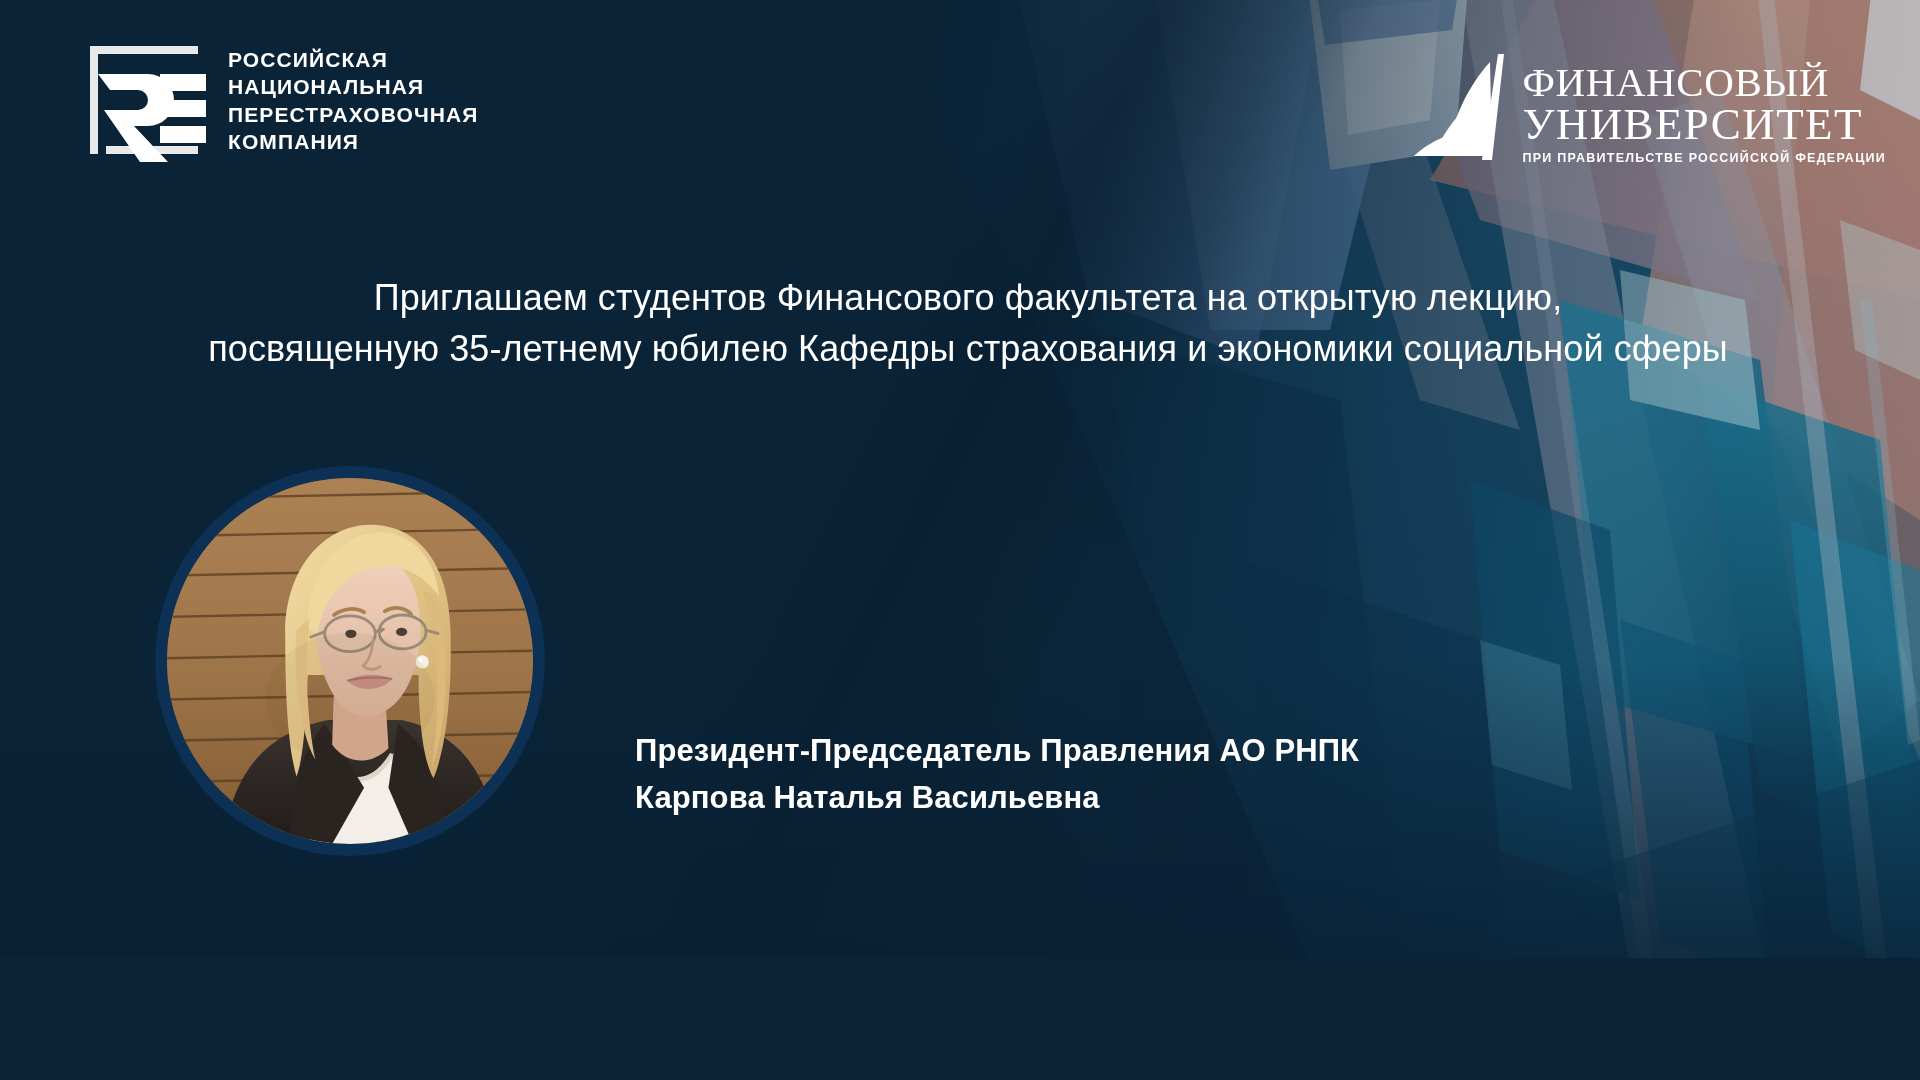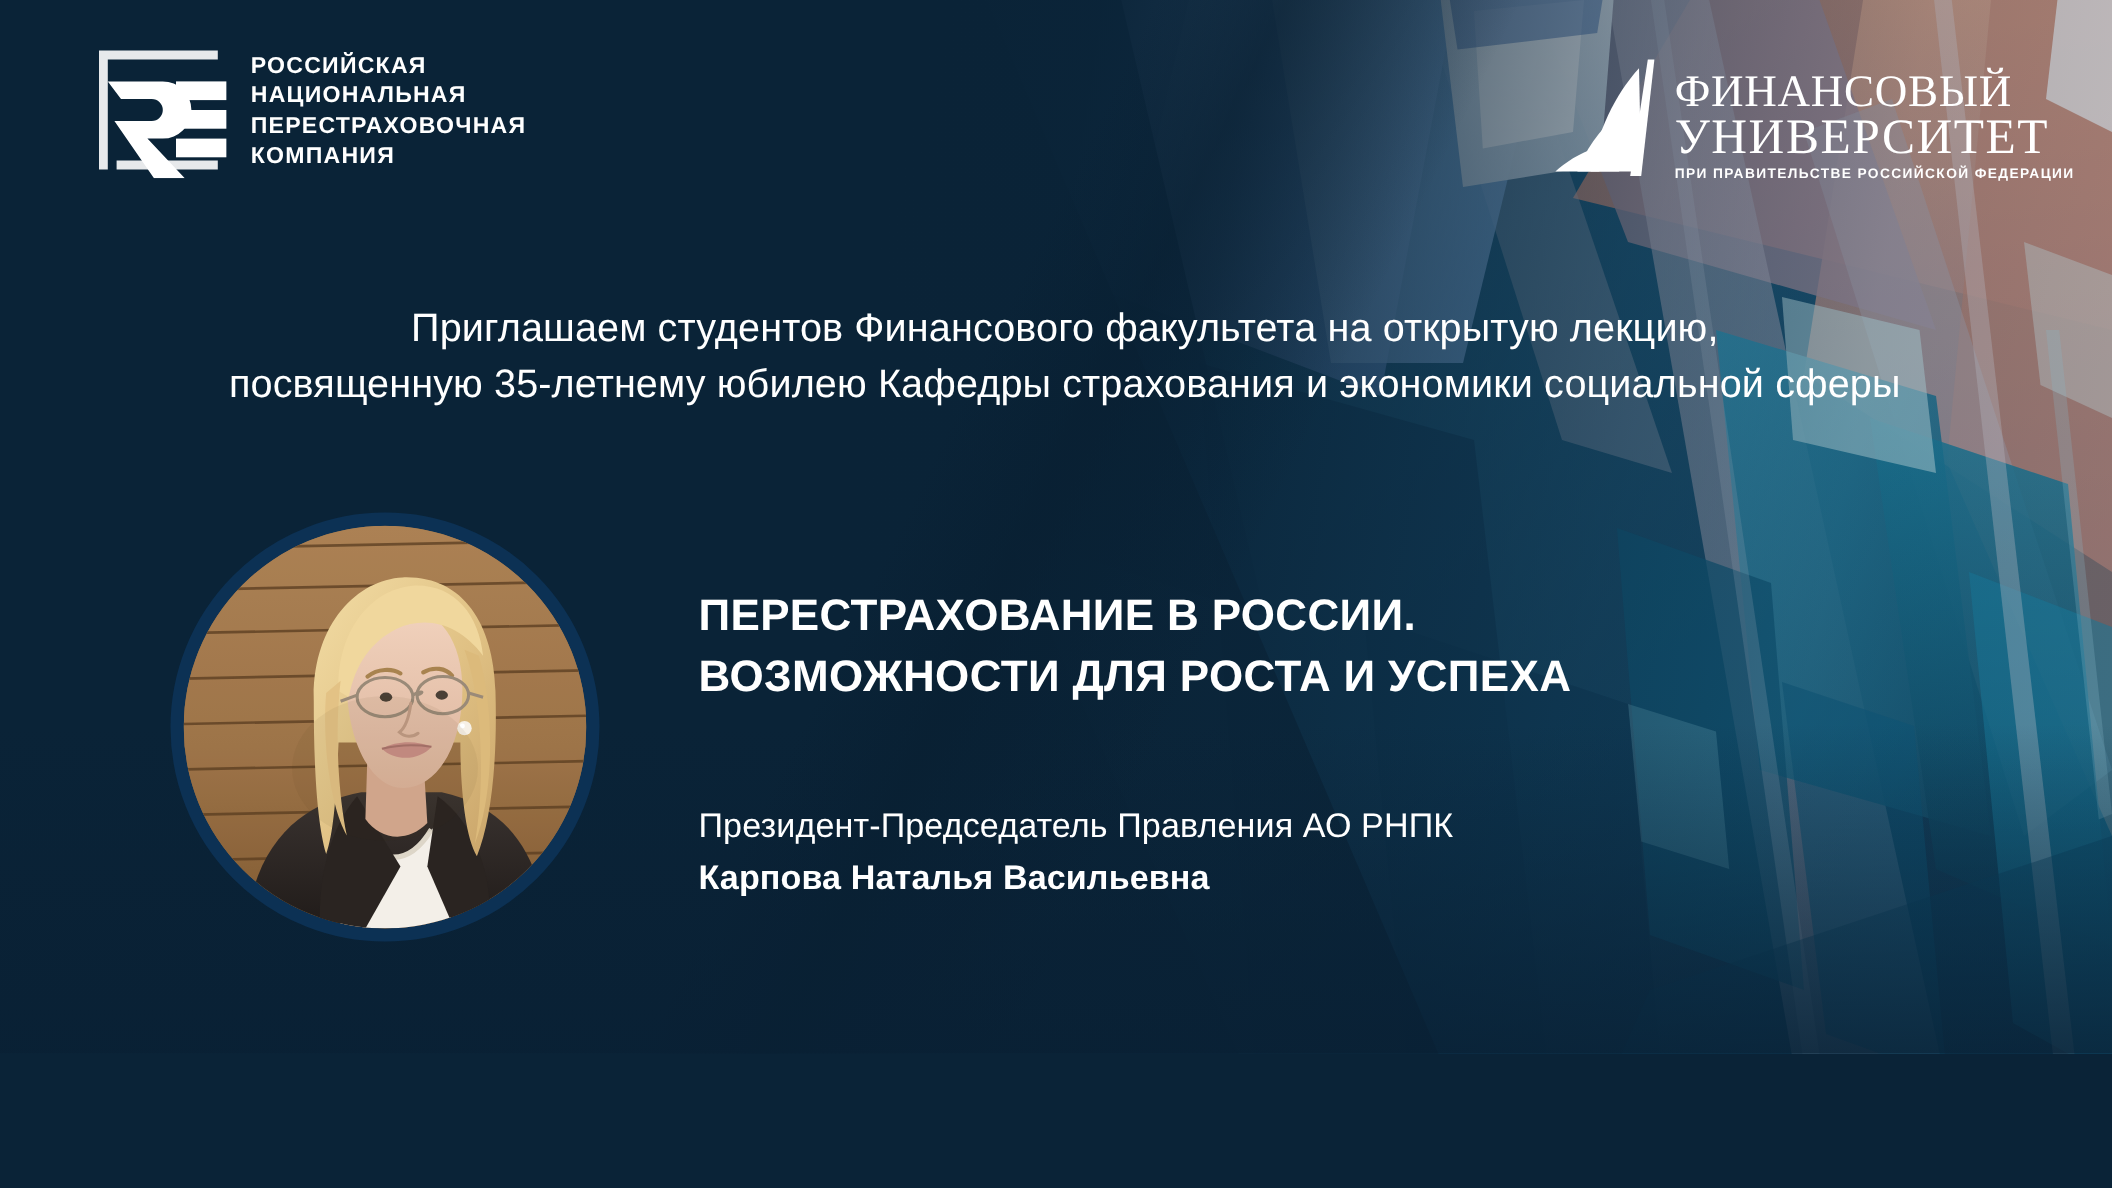--- a/index.html
+++ b/index.html
@@ -114,21 +114,21 @@
     color:#ffffff;
     font-size:40px; font-weight:bold; line-height:1.38;
     letter-spacing:0.3px; text-transform:uppercase;
   }
   .lecture-title div{ white-space:nowrap; }
 
   .speaker{
     position:absolute; left:635px; top:727px;
     width:1180px; color:#ffffff;
   }
-  .speaker .role{ font-size:31px; font-weight:400; line-height:1.52; letter-spacing:0.1px; white-space:nowrap;}
+  .speaker .role{ font-size:31px; font-weight:700; line-height:1.52; letter-spacing:0.1px; white-space:nowrap;}
   .speaker .name{ font-size:31px; font-weight:bold; line-height:1.52; letter-spacing:0.1px; white-space:nowrap;}
 
   .event-when{
     position:absolute; left:635px; top:992px;
     color:#d8e2ea;
     font-size:27px; font-weight:400; letter-spacing:0.2px;
     white-space:nowrap;
   }
 </style>
 </head>
@@ -358,24 +358,20 @@
         <path d="M192 216 C208 212 226 212 240 214" fill="none" stroke="#a8736c" stroke-width="2"></path>
 
         <circle cx="272" cy="196" r="7" fill="#f6f0e6"></circle>
         <circle cx="270" cy="194" r="2.4" fill="#ffffff"></circle>
 
         <ellipse cx="195" cy="235" rx="90" ry="70" fill="#4a2d18" opacity="0.06"></ellipse>
       </svg>
     </div>
   </div>
 
-  <div class="lecture-title">
-    <div>ПЕРЕСТРАХОВАНИЕ В РОССИИ.</div>
-    <div>ВОЗМОЖНОСТИ ДЛЯ РОСТА И УСПЕХА</div>
-  </div>
 
   <div class="speaker">
     <div class="role">Президент-Председатель Правления АО РНПК</div>
     <div class="name">Карпова Наталья Васильевна</div>
   </div>
 
 
 </div>
 
 </body></html>

